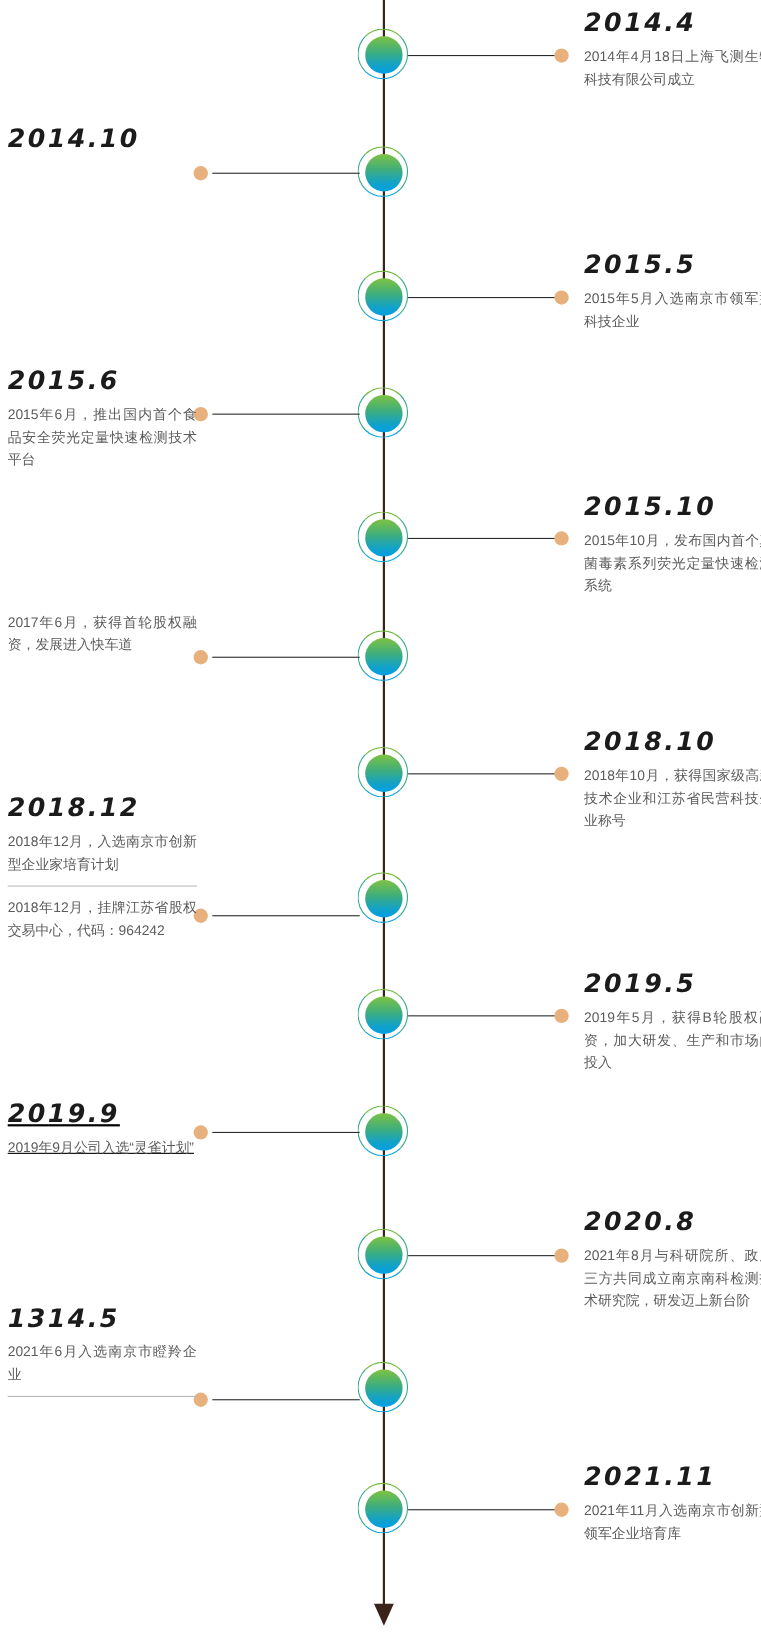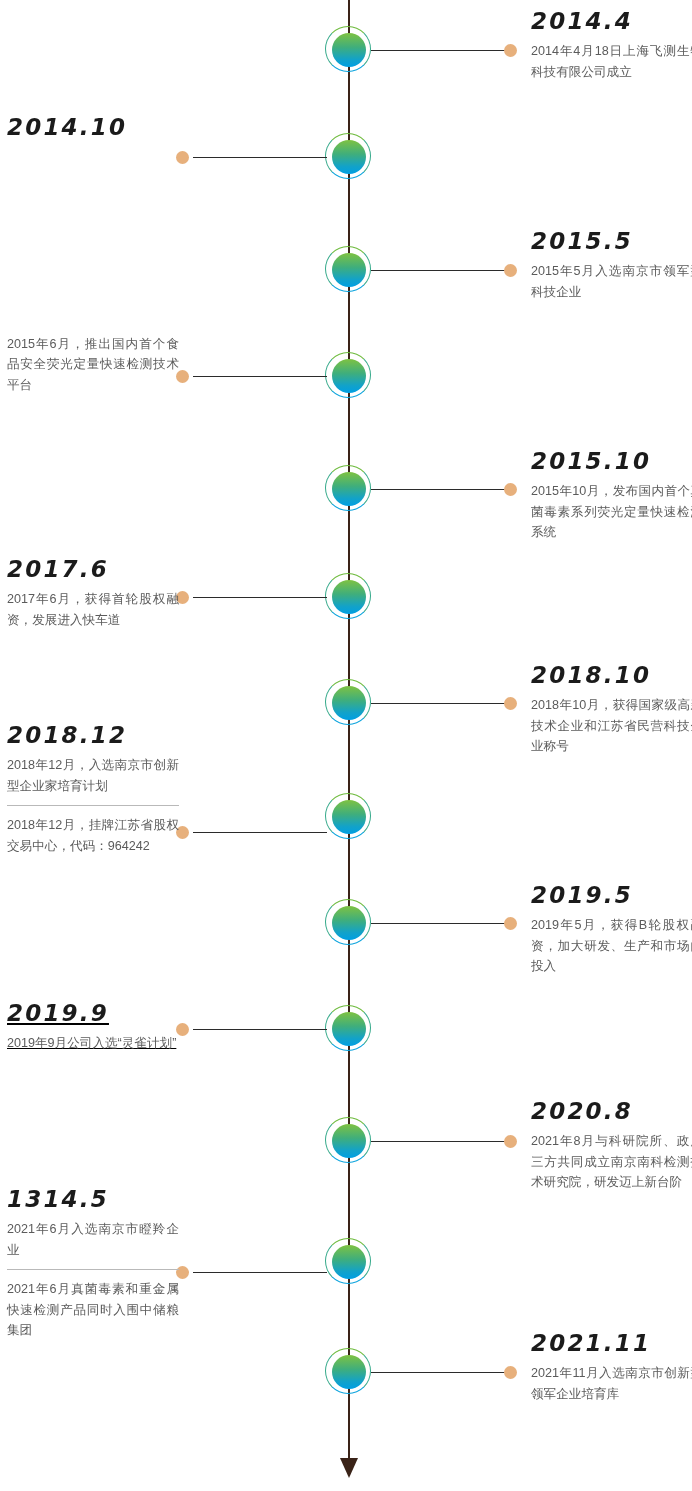--- a/index.html
+++ b/index.html
@@ -219,28 +219,28 @@
         <p class="desc">2014年4月18日上海飞测生物科技有限公司成立</p>
       </div>
       <div class="entry left" style="top: 114px;">
         <div class="year">2014.10</div>
       </div>
       <div class="entry right" style="top: 228px;">
         <div class="year">2015.5</div>
         <p class="desc">2015年5月入选南京市领军型科技企业</p>
       </div>
       <div class="entry left" style="top: 334px;">
+        <div class="year">2015.6</div>
         <p class="desc">2015年6月，推出国内首个食品安全荧光定量快速检测技术平台</p>
       </div>
       <div class="entry right" style="top: 448px;">
         <div class="year">2015.10</div>
         <p class="desc">2015年10月，发布国内首个真菌毒素系列荧光定量快速检测系统</p>
       </div>
       <div class="entry left" style="top: 556px;">
-        <div class="year">2017.6</div>
         <p class="desc">2017年6月，获得首轮股权融资，发展进入快车道</p>
       </div>
       <div class="entry right" style="top: 662px;">
         <div class="year">2018.10</div>
         <p class="desc">2018年10月，获得国家级高新技术企业和江苏省民营科技企业称号</p>
       </div>
       <div class="entry left" style="top: 722px;">
         <div class="year">2018.12</div>
         <p class="desc">2018年12月，入选南京市创新型企业家培育计划</p>
         <div class="divider"></div>
@@ -255,21 +255,20 @@
         <p class="desc">2019年9月公司入选“灵雀计划”</p>
       </div>
       <div class="entry right" style="top: 1098px;">
         <div class="year">2020.8</div>
         <p class="desc">2021年8月与科研院所、政府三方共同成立南京南科检测技术研究院，研发迈上新台阶</p>
       </div>
       <div class="entry left" style="top: 1186px;">
         <div class="year">1314.5</div>
         <p class="desc">2021年6月入选南京市瞪羚企业</p>
         <div class="divider"></div>
-        <p class="desc">2021年6月真菌毒素和重金属快速检测产品同时入围中储粮集团</p>
       </div>
       <div class="entry right" style="top: 1330px;">
         <div class="year">2021.11</div>
         <p class="desc">2021年11月入选南京市创新型领军企业培育库</p>
       </div>
     </div>
 
 </div>
 
 </body></html>

